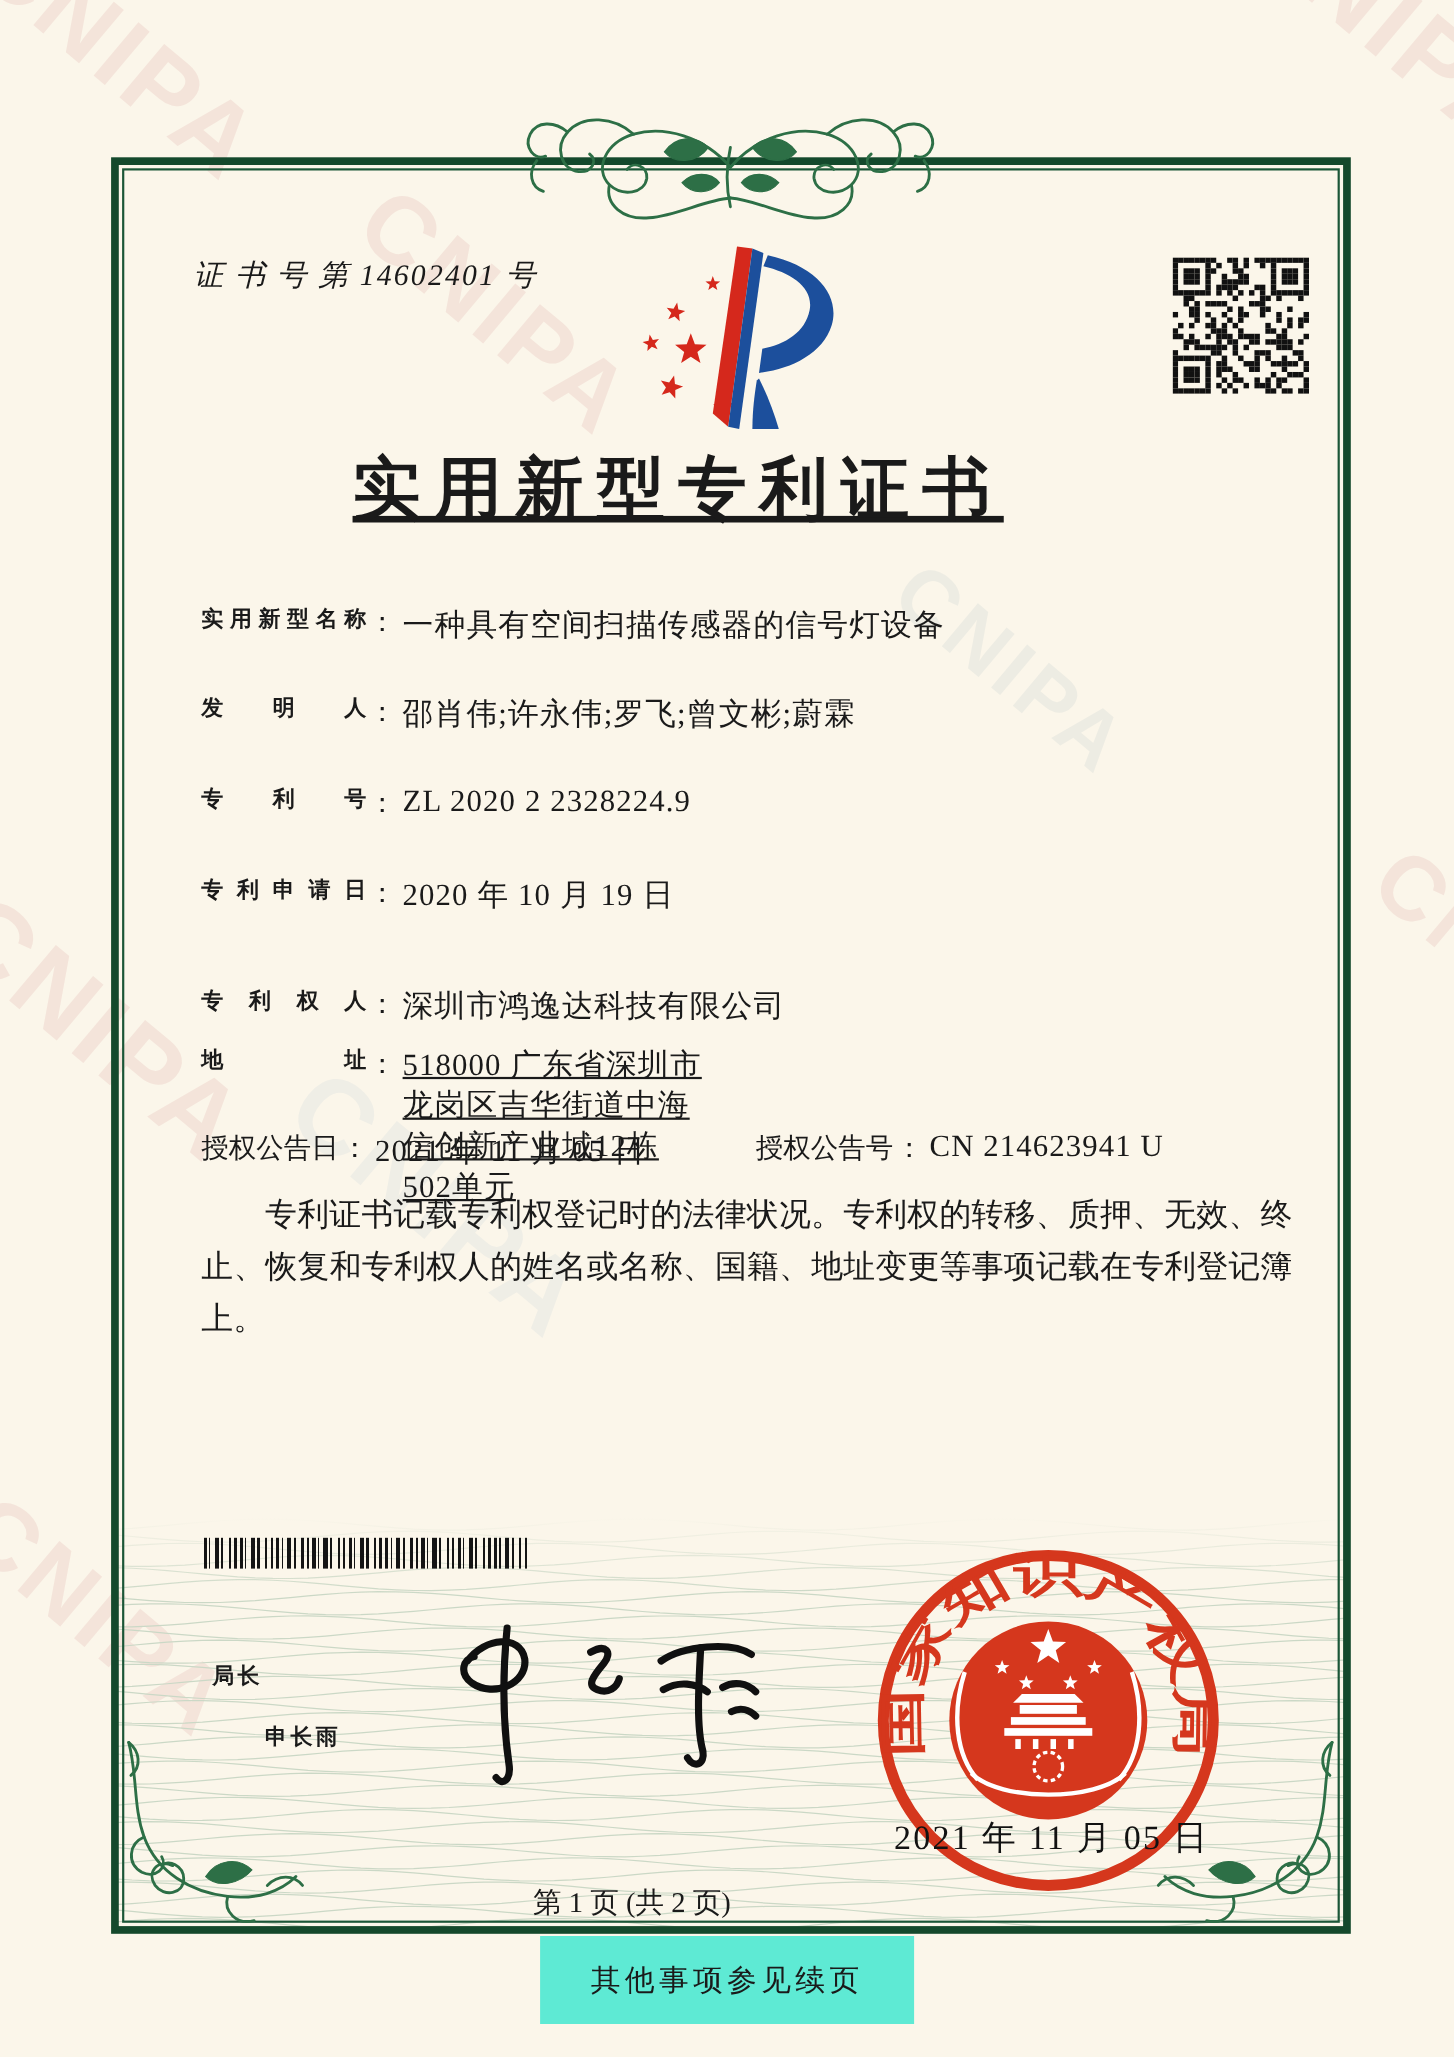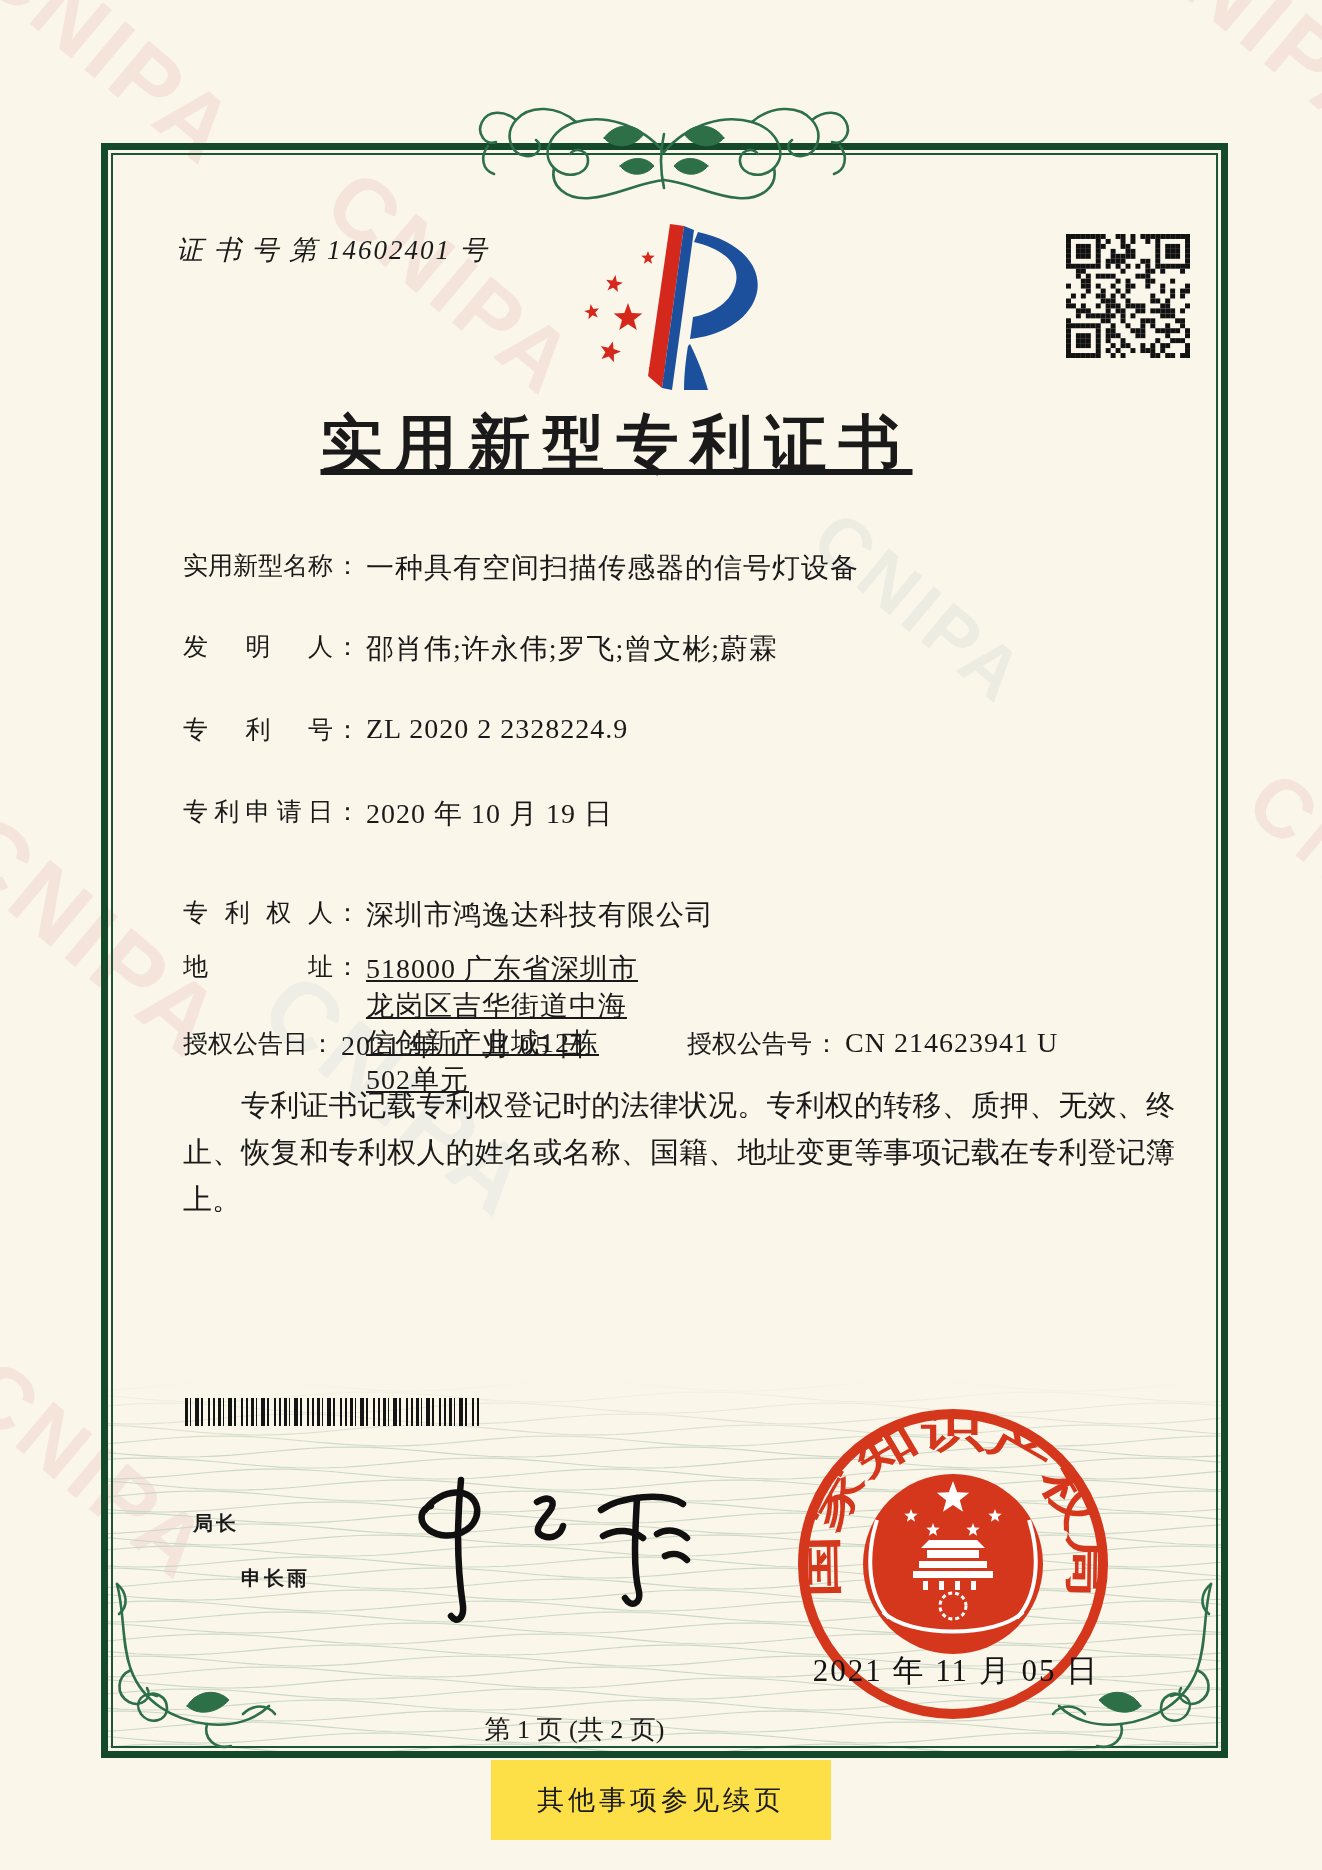--- a/index.html
+++ b/index.html
@@ -37,21 +37,21 @@
   .cert-no{position:absolute;left:176px;top:232px;font-size:27px;letter-spacing:2px;z-index:6;font-style:italic;}
   .logo{position:absolute;left:552px;top:218px;z-index:6;}
   .qr{position:absolute;left:1066px;top:234px;z-index:6;}
   .title{
     position:absolute;left:101px;top:402px;width:1031px;text-align:center;
     font-size:62px;font-weight:bold;letter-spacing:12px;z-index:6;text-decoration:underline;
   }
   
   .fields{position:absolute;left:183px;top:0;z-index:6;font-size:28px;}
   .frow{position:absolute;left:0;white-space:nowrap;}
-  .flabel{display:inline-block;width:150px;font-size:25px;text-align:justify;text-align-last:justify;vertical-align:top;}
+  .flabel{display:inline-block;width:150px;font-size:20px;text-align:justify;text-align-last:justify;vertical-align:top;font-weight:bold;}
   .flabel5{display:inline-block;font-size:25px;vertical-align:top;}
   .fcolon{display:inline-block;font-size:25px;margin:0 6px 0 2px;vertical-align:top;}
   .fvalue{display:inline-block;vertical-align:top;letter-spacing:1px;}
   .fwrap{white-space:normal;max-width:705px;line-height:37px;text-decoration:underline;}
   .grant2{position:absolute;left:504px;top:0;white-space:nowrap;}
   
   .paras{position:absolute;left:183px;top:1082px;width:992px;z-index:6;
     font-size:29px;line-height:47px;text-align:justify;}
   .paras p{margin:0;text-indent:2em;}
   
@@ -68,21 +68,21 @@
     font-family:"Liberation Sans","DejaVu Sans",sans-serif;font-weight:bold;font-size:20px;letter-spacing:3px;}
   .sig{position:absolute;left:365px;top:1458px;z-index:6;}
   .sig path{stroke:#101010;stroke-width:6.5;fill:none;stroke-linecap:round;stroke-linejoin:round;}
   
   .seal{position:absolute;left:787px;top:1398px;z-index:6;}
   .seal-date{position:absolute;left:796px;top:1650px;width:320px;text-align:center;
     font-size:31px;letter-spacing:2px;color:#121212;z-index:7;}
   
   .page-no{position:absolute;left:101px;top:1712px;width:947px;text-align:center;font-size:26px;z-index:6;}
   .cont-note{position:absolute;left:0;top:1782px;width:1322px;text-align:center;font-size:27px;z-index:6;letter-spacing:4px;}
-  .cont-note span{background:#fde047;padding:25px 46px;}
+  .cont-note span{background:#5eead4;padding:25px 46px;}
 </style>
 </head>
 <body>
 
 <span class="wm wm-pink" style="left:-45px;top:-5px;font-size:92px;">CNIPA</span>
 <span class="wm wm-pink" style="left:1105px;top:-35px;font-size:96px;">CNIPA</span>
 <span class="wm wm-pink" style="left:305px;top:232px;font-size:88px;">CNIPA</span>
 <span class="wm wm-gray" style="left:795px;top:565px;font-size:74px;">CNIPA</span>
 <span class="wm wm-pink" style="left:-70px;top:880px;font-size:96px;">CNIPA</span>
 <span class="wm wm-pink" style="left:1228px;top:830px;font-size:82px;">CNIPA</span>

